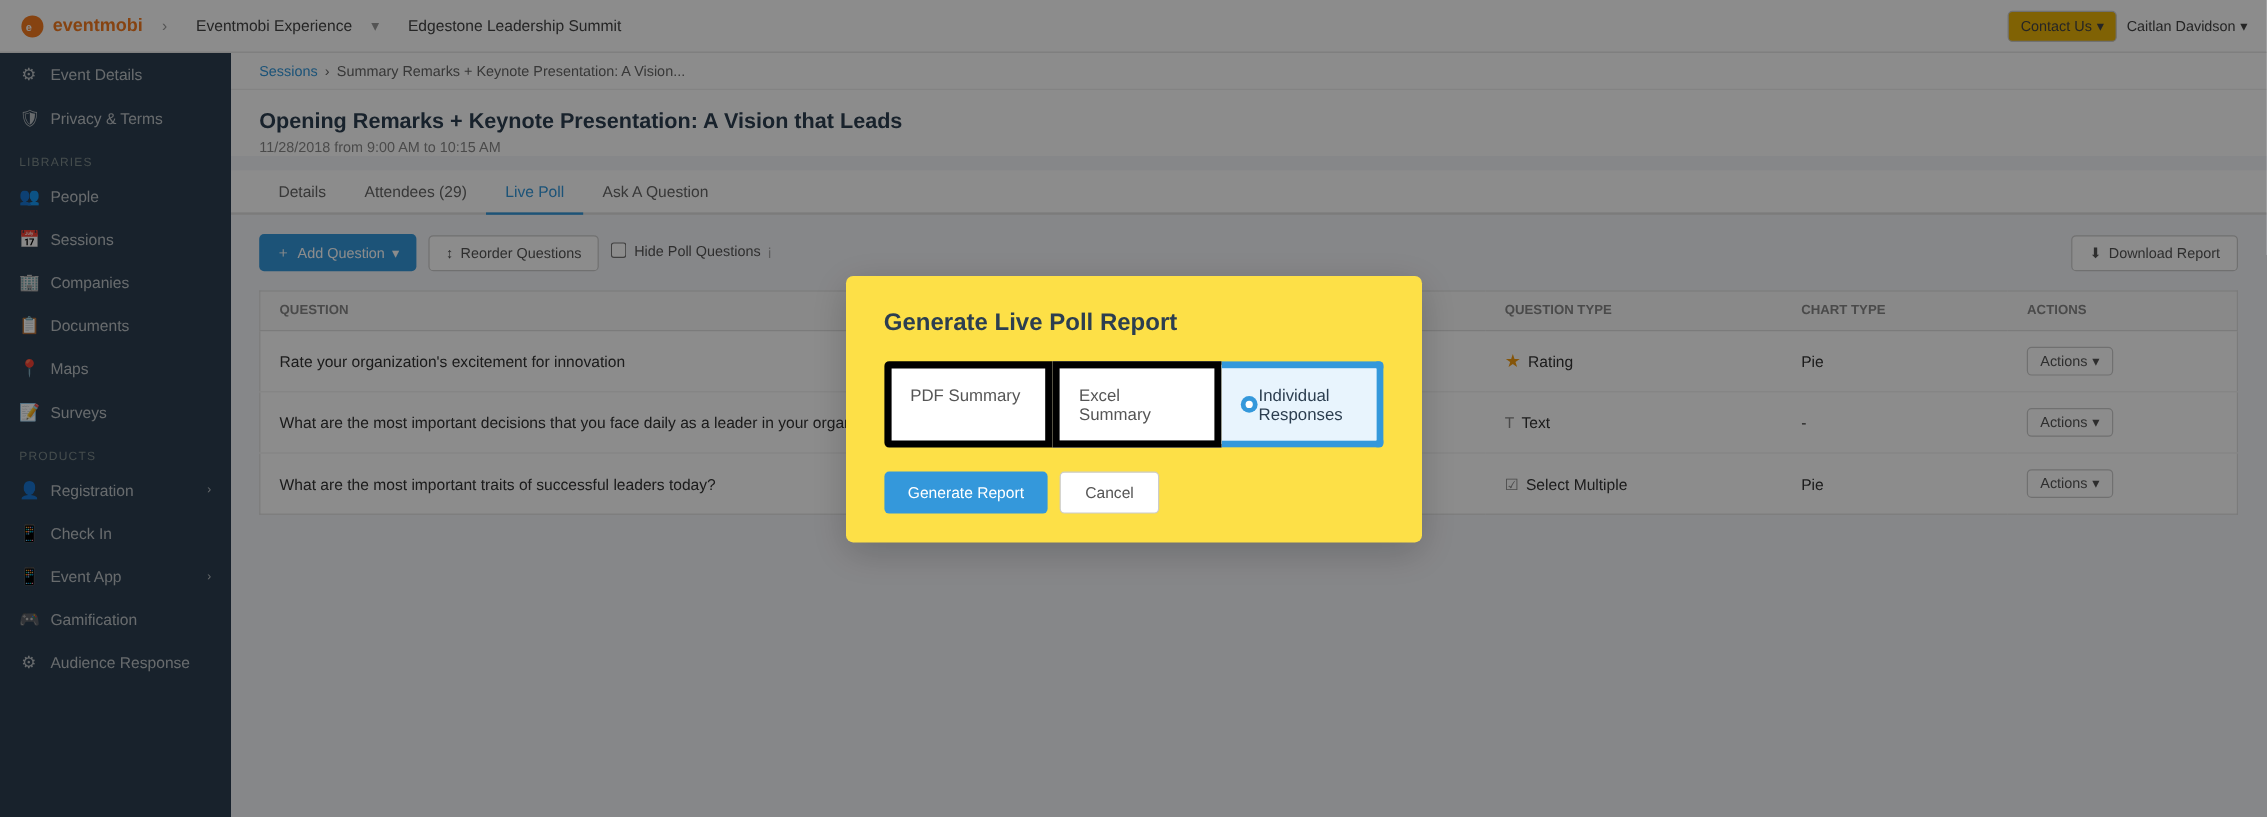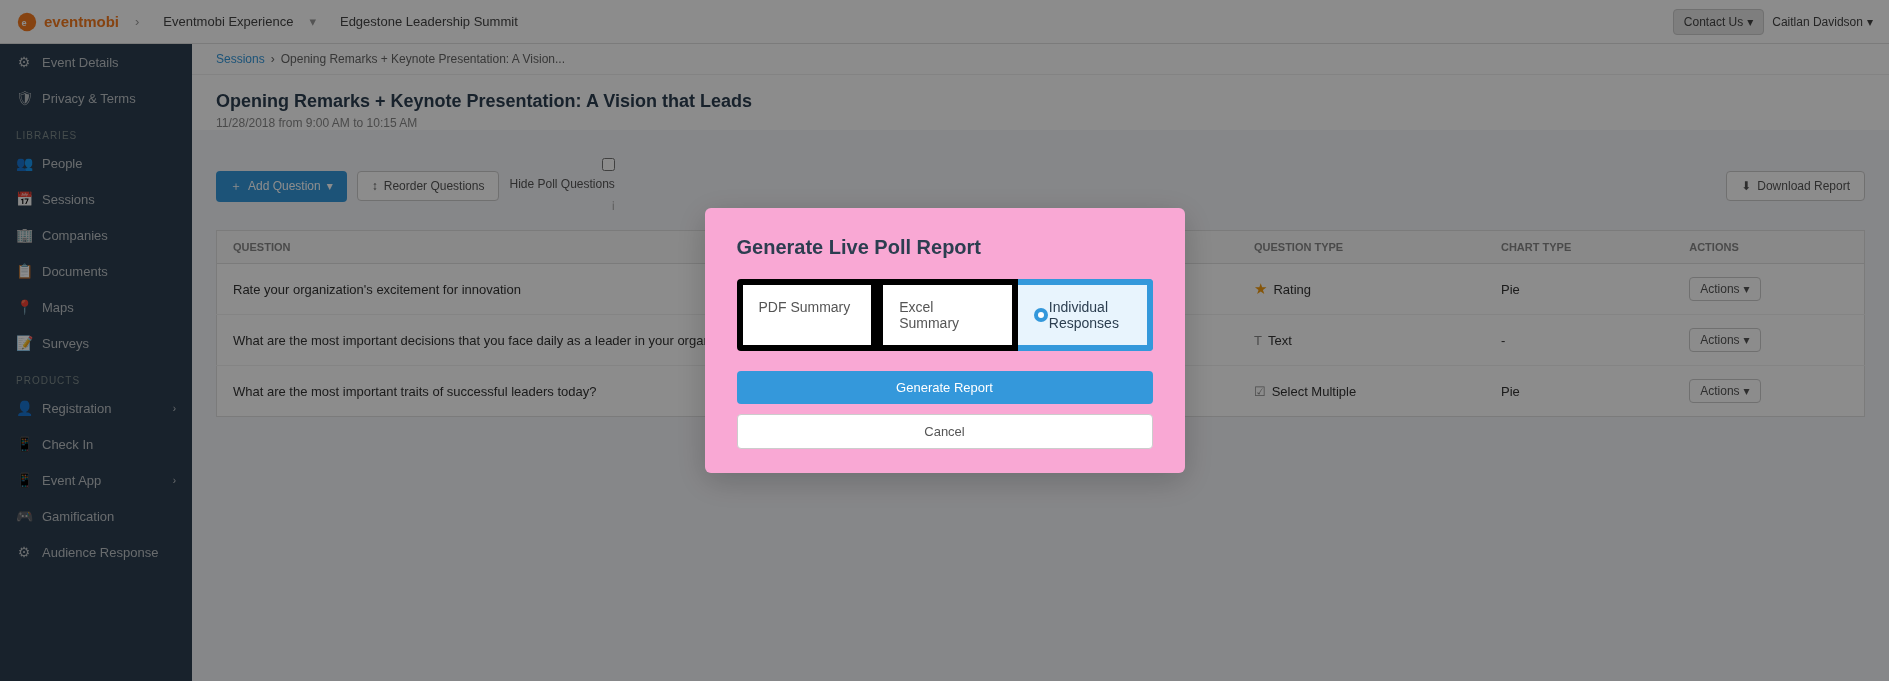--- a/index.html
+++ b/index.html
@@ -13,21 +13,21 @@
     }
     .top-nav-left { display: flex; align-items: center; gap: 12px; }
     .top-nav-logo { display: flex; align-items: center; gap: 6px; color: #f47b20; font-weight: 700; font-size: 15px; }
     .top-nav-logo svg { width: 22px; height: 22px; }
     .top-nav-app { font-size: 13px; color: #444; margin-left: 8px; }
     .top-nav-chevron { color: #999; margin: 0 4px; }
     .top-nav-right { display: flex; align-items: center; gap: 8px; }
     .contact-btn {
       display: flex; align-items: center; gap: 4px;
       border: 1px solid #ccc; border-radius: 4px; padding: 5px 10px;
-      background: #e5e5e5; font-size: 12px; cursor: pointer; color: #444;
+      background: #eab308; font-size: 12px; cursor: pointer; color: #444;
     }
     .user-name { font-size: 12px; color: #444; display: flex; align-items: center; gap: 4px; cursor: pointer; }
 
     
     .sidebar {
       position: fixed; top: 44px; left: 0; bottom: 0; width: 192px;
       background: #2c3e50; color: #ccc; overflow-y: auto; z-index: 90;
     }
     .sidebar-section { padding: 10px 0 4px 16px; font-size: 10px; text-transform: uppercase; color: #7f8c8d; letter-spacing: 1px; margin-top: 4px; }
     .sidebar-item {
@@ -73,21 +73,21 @@
     .btn-add {
       display: flex; align-items: center; gap: 6px;
       background: #3498db; color: #fff; border: none; border-radius: 4px;
       padding: 7px 14px; font-size: 12px; cursor: pointer;
     }
     .btn-reorder {
       display: flex; align-items: center; gap: 6px;
       background: #fff; color: #555; border: 1px solid #ccc; border-radius: 4px;
       padding: 7px 14px; font-size: 12px; cursor: pointer;
     }
-    .hide-questions { display: flex; align-items: flex-end; gap: 6px; font-size: 12px; color: #555; flex-direction: column; }
+    .hide-questions { display: flex; align-items: flex-start; gap: 6px; font-size: 12px; color: #555; }
     .hide-questions input { cursor: pointer; }
     .btn-download {
       display: flex; align-items: center; gap: 6px;
       background: #fff; color: #555; border: 1px solid #ccc; border-radius: 4px;
       padding: 7px 14px; font-size: 12px; cursor: pointer;
     }
 
     
     .table { width: 100%; border-collapse: collapse; background: #fff; border: 1px solid #e0e0e0; border-radius: 4px; }
     .table th {
@@ -105,21 +105,21 @@
       padding: 4px 10px; font-size: 12px; cursor: pointer; color: #555;
     }
 
     
     .modal-overlay {
       position: fixed; top: 0; left: 0; right: 0; bottom: 0;
       background: rgba(0,0,0,0.45); z-index: 1000;
       display: flex; align-items: center; justify-content: center;
     }
     .modal {
-      background: #f9a8d4; border-radius: 6px; width: 480px; padding: 28px 32px 24px;
+      background: #fde047; border-radius: 6px; width: 480px; padding: 28px 32px 24px;
       box-shadow: 0 8px 32px rgba(0,0,0,0.2);
     }
     .modal-title { font-size: 20px; font-weight: 600; color: #2c3e50; margin-bottom: 20px; }
     .modal-label { font-size: 12px; font-weight: 600; color: #555; margin-bottom: 10px; text-transform: uppercase; letter-spacing: 0.5px; }
     .report-format-options { display: flex; gap: 0; margin-bottom: 20px; }
     .format-option {
       flex: 1; padding: 14px 16px; border: 6px solid #000000;
       text-align: left; font-size: 14px; cursor: pointer; color: #555;
       background: #fff;
     }
@@ -130,21 +130,21 @@
       display: flex; align-items: center; gap: 1px; justify-content: center;
     }
     .format-option.active .radio-dot {
       width: 14px; height: 14px; border-radius: 50%; background: #3498db;
       display: flex; align-items: center; justify-content: center;
       flex-shrink: 0;
     }
     .format-option.active .radio-dot::after {
       content: ''; width: 6px; height: 6px; border-radius: 50%; background: #fff;
     }
-    .modal-actions { display: flex; gap: 10px; justify-content: flex-start; margin-top: 8px; flex-direction: column; }
+    .modal-actions { display: flex; gap: 10px; justify-content: flex-start; margin-top: 8px; }
     .btn-generate {
       background: #3498db; color: #fff; border: none; border-radius: 4px;
       padding: 9px 20px; font-size: 13px; cursor: pointer;
     }
     .btn-cancel {
       background: #fff; color: #555; border: 1px solid #ccc; border-radius: 4px;
       padding: 9px 20px; font-size: 13px; cursor: pointer;
     }
   </style>
 </head>
@@ -235,28 +235,34 @@
     <span class="icon">⚙</span>
     <span>Audience Response</span>
   </div>
 </aside>
 
 <main class="main">
 
   <div class="breadcrumb">
     <a href="#">Sessions</a>
     <span>›</span>
-    <span>Opening Remarks + Keynote Presentation: A Vision...</span>
+    <span>Summary Remarks + Keynote Presentation: A Vision...</span>
   </div>
 
   <div class="page-header">
     <div class="page-title">Opening Remarks + Keynote Presentation: A Vision that Leads</div>
     <div class="page-subtitle">11/28/2018 from 9:00 AM to 10:15 AM</div>
   </div>
 
+  <div class="tabs">
+    <div class="tab">Details</div>
+    <div class="tab">Attendees (29)</div>
+    <div class="tab active">Live Poll</div>
+    <div class="tab">Ask A Question</div>
+  </div>
 
   <div class="content">
 
     <div class="toolbar">
       <div class="toolbar-left">
         <button class="btn-add">
           <span>＋</span>
           <span>Add Question</span>
           <span>▾</span>
         </button>

